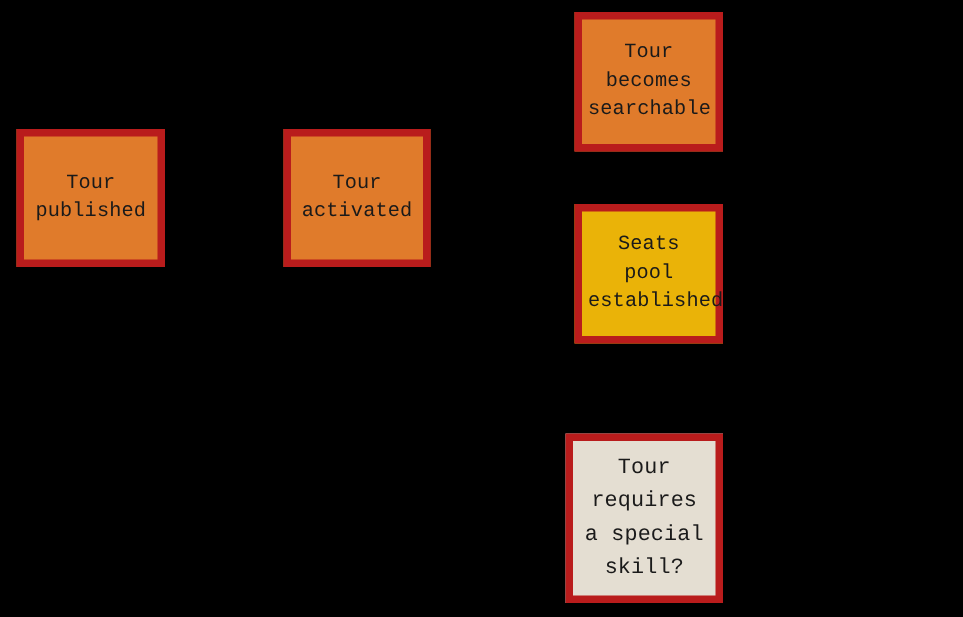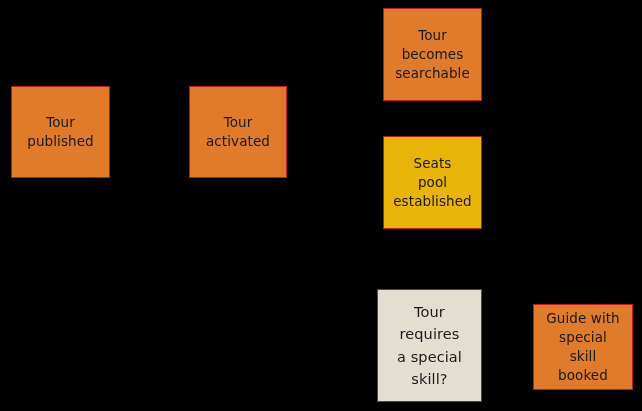--- a/index.html
+++ b/index.html
@@ -19,22 +19,23 @@
     position: absolute;
     box-sizing: border-box;
     display: flex;
     align-items: center;
     text-align: center;
     color: #1a1a1a;
     font-size: 13.5px;
     line-height: 1.42;
     letter-spacing: 0.1px;
     padding: 2px 4px;
-    border: 1px solid #b91c1c;
+    border: 5px solid #b91c1c;
     white-space: pre-line;
+    font-family: Liberation Mono, monospace;
   }
   .node.event {
     background: #e07b2b;
   }
   .node.decision {
     background: #e4ded2;
     font-size: 14.5px;
     line-height: 1.52;
   }
   .node-label {
@@ -53,17 +54,13 @@
     <div class="node event" style="left: 383px; top: 8px; width: 99px; height: 93px; background: rgb(224, 123, 43);"><span class="node-label">Tour
 becomes
 searchable</span></div>
     <div class="node event" style="left: 383px; top: 136px; width: 99px; height: 93px; background: #eab308;"><span class="node-label">Seats
 pool
 established</span></div>
     <div class="node decision" style="left: 377px; top: 289px; width: 105px; height: 113px; background: rgb(228, 222, 210);"><span class="node-label">Tour
 requires
 a special
 skill?</span></div>
-    <div class="node event" style="left: 533px; top: 304px; width: 100px; height: 86px; background: rgb(224, 123, 43);"><span class="node-label">Guide with
-special
-skill
-booked</span></div>
   </div>
 
 </body></html>

